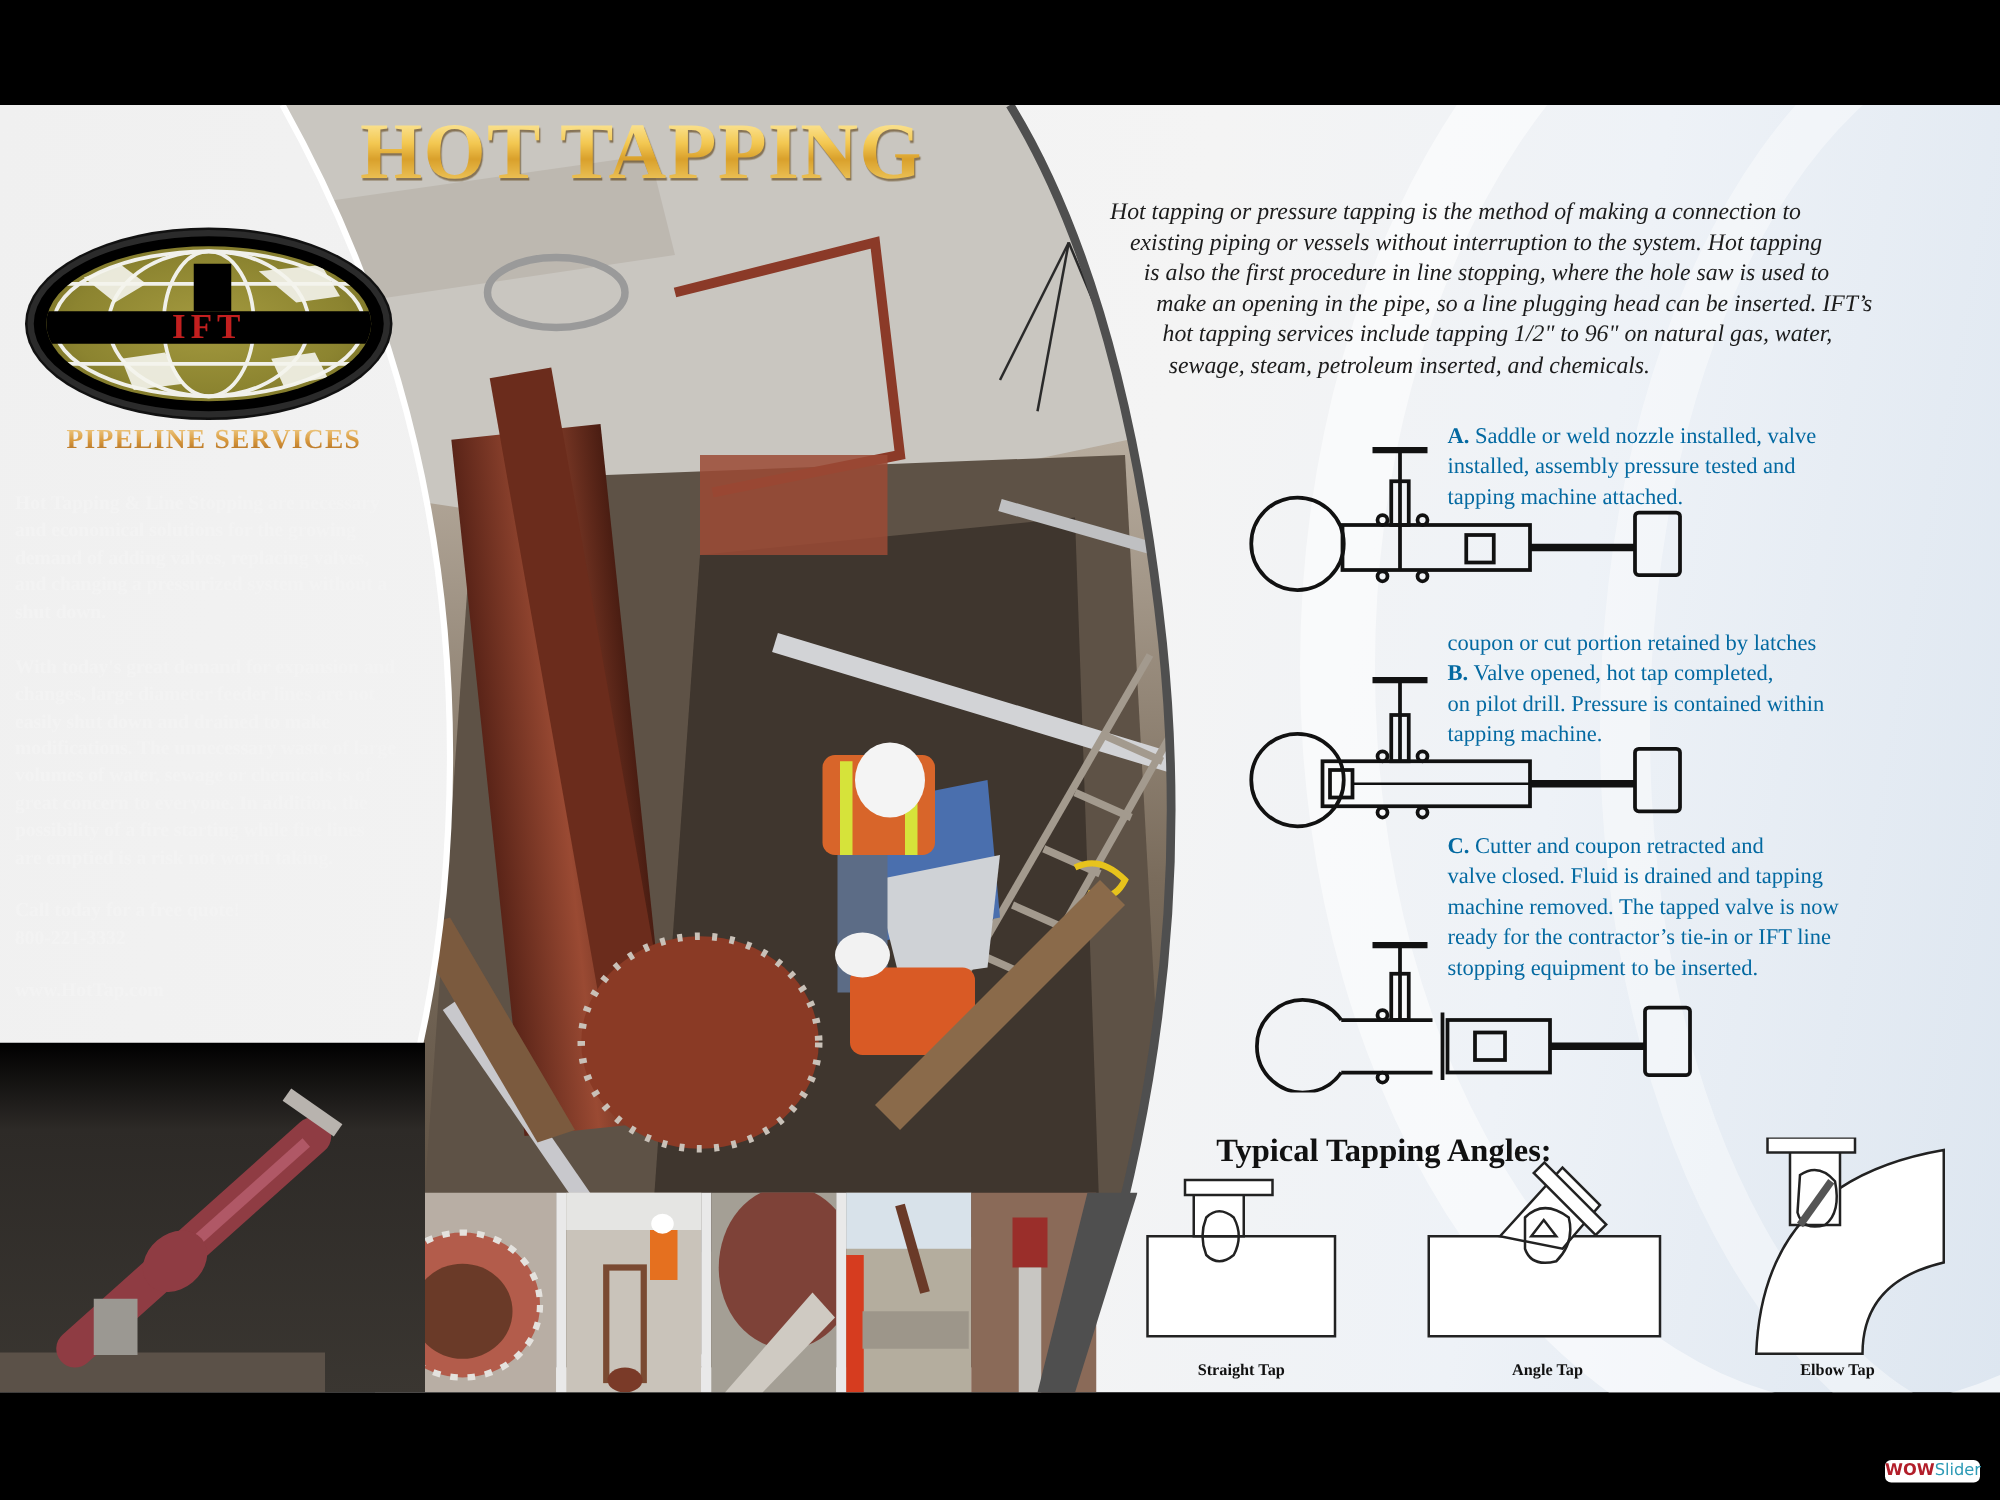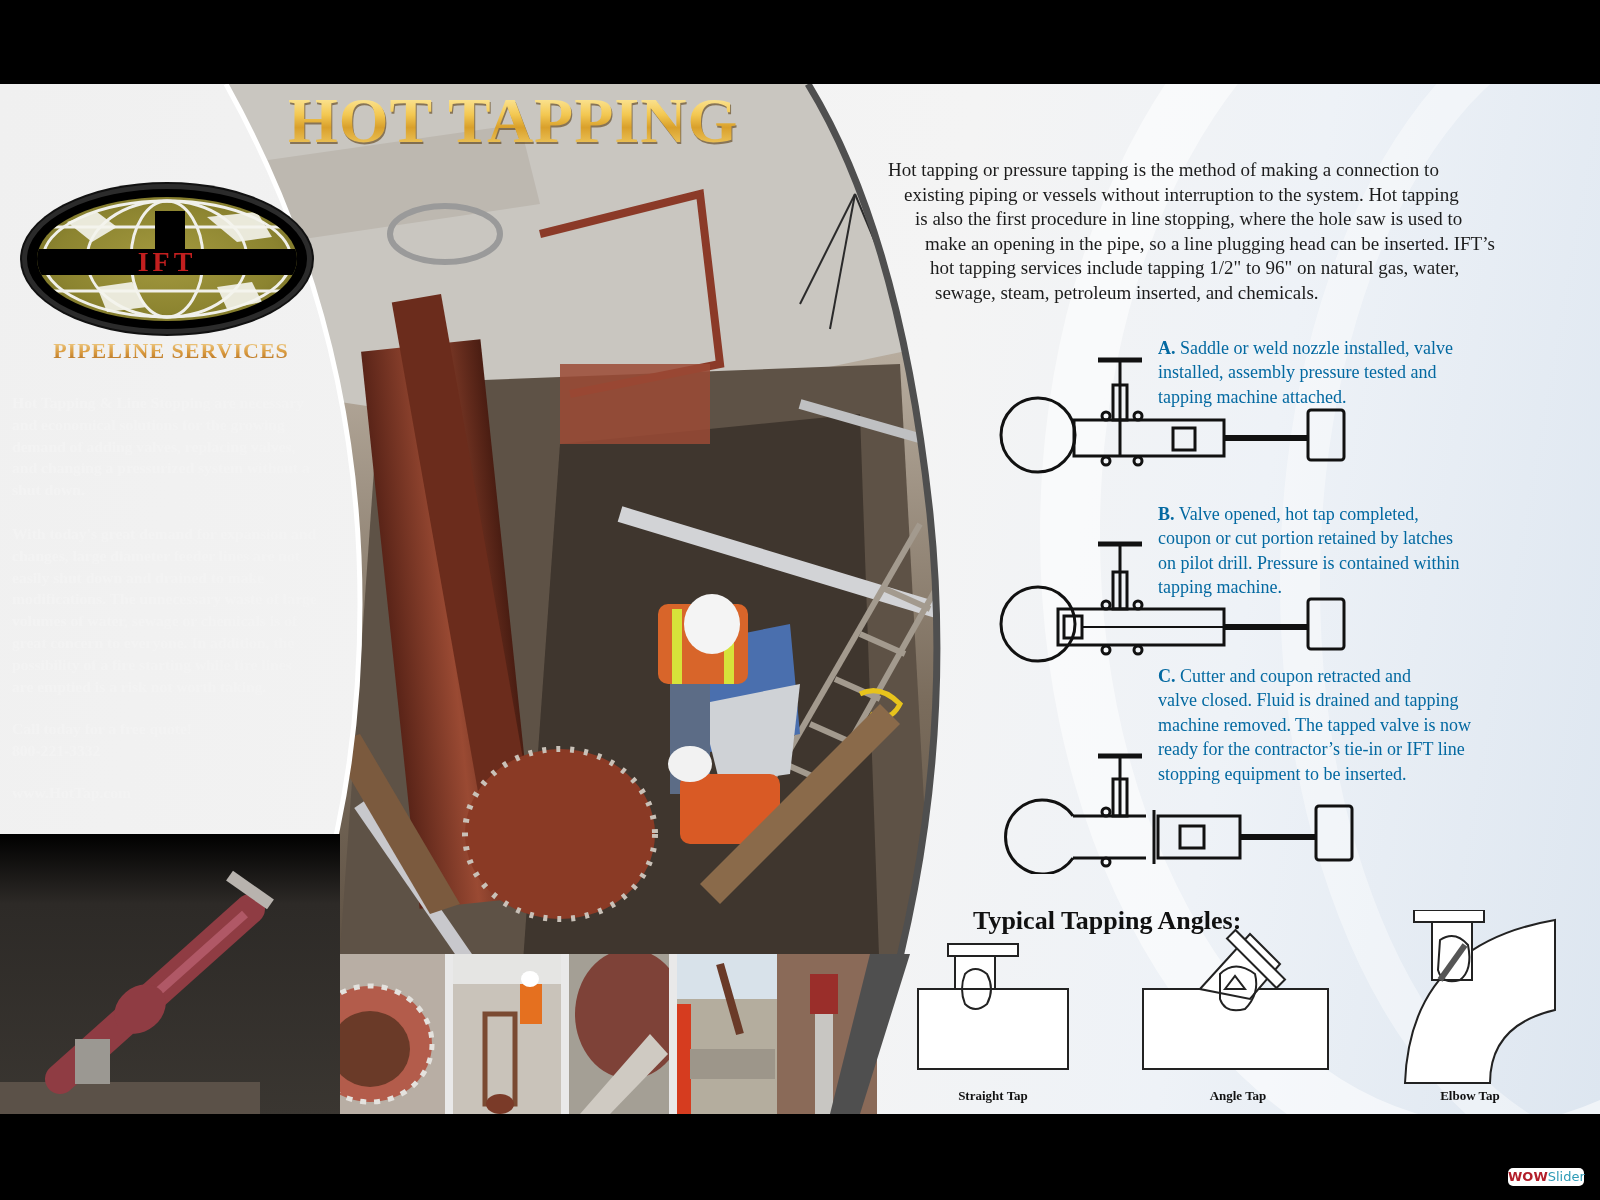--- a/index.html
+++ b/index.html
@@ -82,21 +82,21 @@
     position: absolute; font-family: "Liberation Serif", serif; font-weight: bold;
     font-size: 64px; line-height: 64px; letter-spacing: 1px;
     background: linear-gradient(180deg, #fff3b8 0%, #f3c852 40%, #d9a02b 60%, #f6d46e 100%);
     -webkit-background-clip: text; background-clip: text; -webkit-text-fill-color: transparent;
     filter: drop-shadow(1px 2px 0 rgba(80,50,0,0.55));
     white-space: nowrap;
   }
 
   .intro {
     position: absolute; font-family: "Liberation Serif", serif; font-size: 19px; line-height: 24.6px;
-    color: #1c1c1c; white-space: nowrap;
+    color: #1c1c1c; white-space: nowrap; font-style: italic;
   }
   .intro span { display: block; }
 
   .step-text {
     position: absolute; left: 1158px; font-family: "Liberation Serif", serif;
     font-size: 18px; line-height: 24.4px; color: #0369a1; width: 370px;
   }
   .step-text b { font-weight: bold; }
 
   .diagram { position: absolute; }
@@ -349,22 +349,22 @@
       <line x1="226" y1="98" x2="310" y2="98" stroke-width="6"></line>
       <rect x="310" y="70" width="36" height="50" rx="3"></rect>
       <circle cx="108" cy="76" r="4"></circle>
         <circle cx="140" cy="76" r="4"></circle>
       <circle cx="108" cy="121" r="4"></circle>
         <circle cx="140" cy="121" r="4"></circle>
     </g>
   </svg>
 
   <div class="step-text" style="top:418px;">
+    <div>coupon or cut portion retained by latches</div>
     <div><b>B.</b> <span>Valve opened, hot tap completed,</span></div>
-    <div>coupon or cut portion retained by latches</div>
     <div>on pilot drill. Pressure is contained within</div>
     <div>tapping machine.</div>
   </div>
   <svg class="diagram" style="left:998px; top:440px;" width="380" height="140" viewBox="0 0 380 140">
     <g fill="none" stroke="#111" stroke-width="3">
       <circle cx="40" cy="100" r="37"></circle>
       <rect x="60" y="85" width="166" height="36"></rect>
       <line x1="122" y1="85" x2="122" y2="20"></line>
       <line x1="100" y1="20" x2="144" y2="20" stroke-width="5"></line>
       <rect x="115" y="48" width="14" height="37"></rect>

